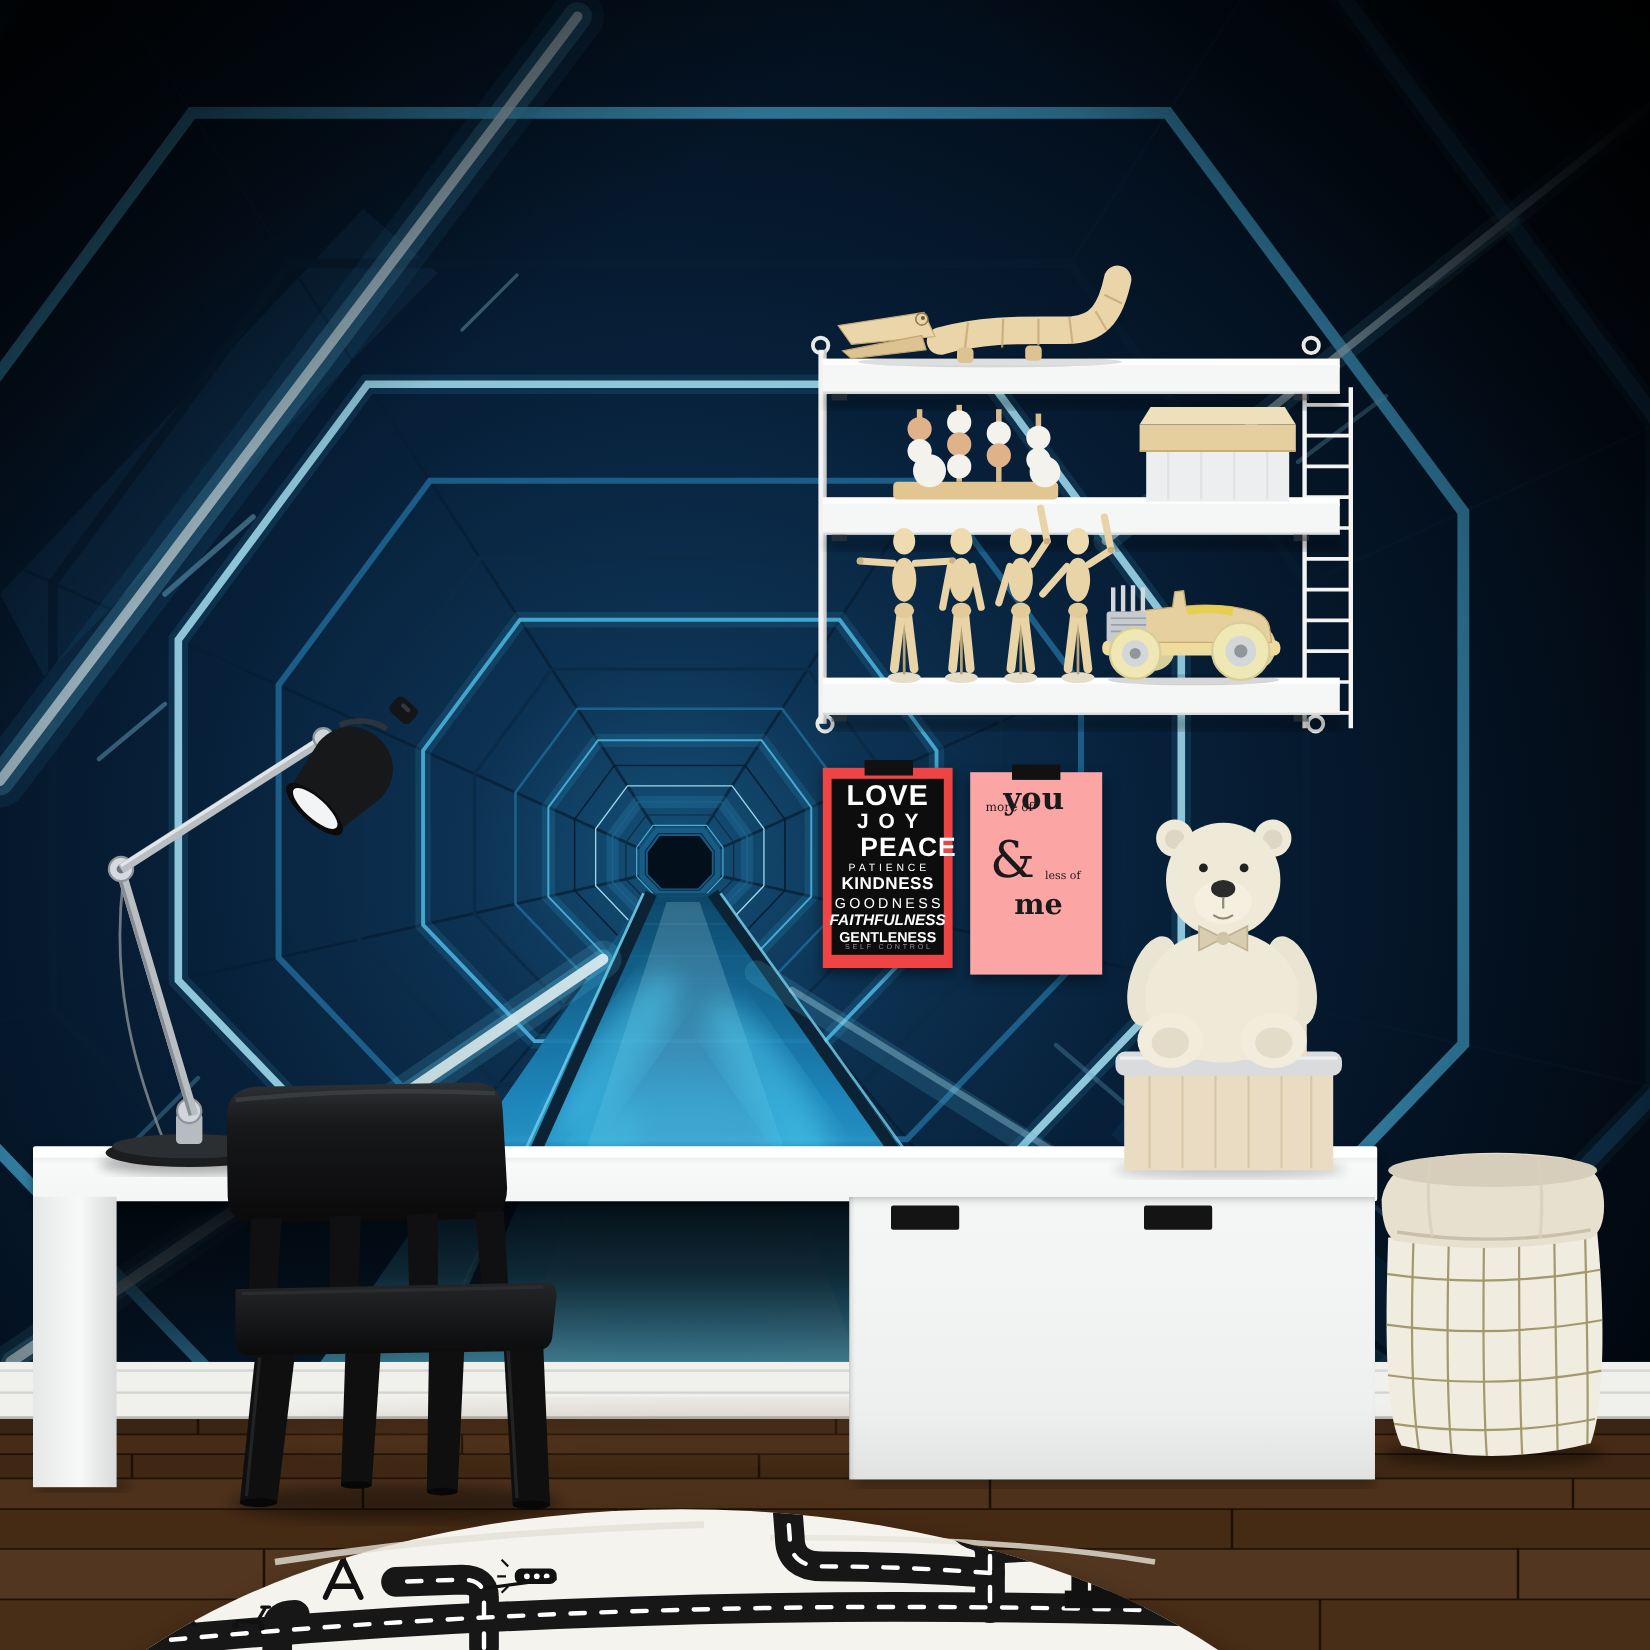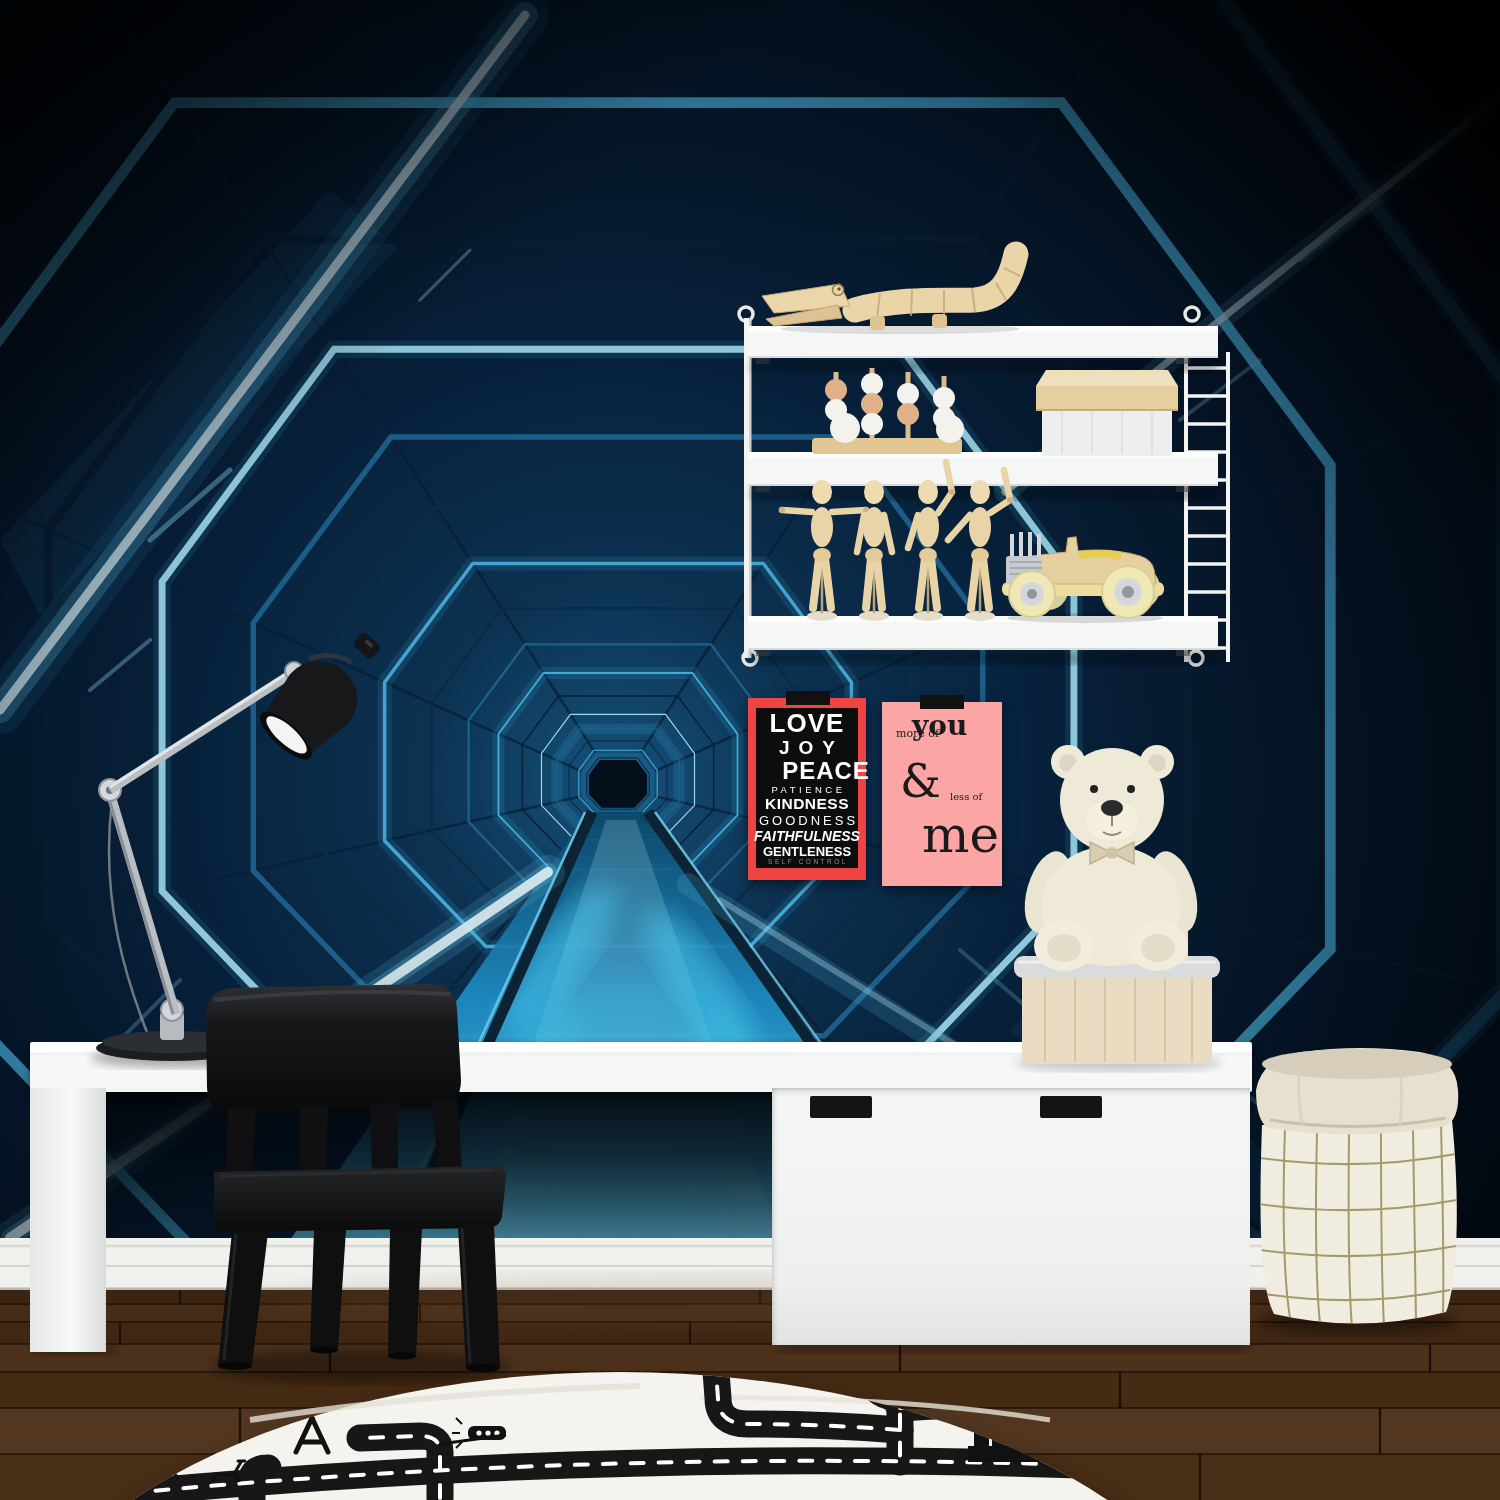--- a/index.html
+++ b/index.html
@@ -50,21 +50,21 @@
   .r4{font-size:15.5px;font-weight:bold;letter-spacing:.5px;}
   .r5{font-size:13px;letter-spacing:3px;margin-left:3px;}
   .r6{font-size:14px;font-weight:bold;font-style:italic;}
   .r7{font-size:13px;font-weight:bold;}
   .r8{font-size:6.5px;letter-spacing:2.5px;color:#8d8d8d;margin-left:2px;}
   #poster-serif span{position:absolute;font-family:"DejaVu Serif",serif;color:#1a1a1a;line-height:1;}
   .s-more{left:14px;top:26px;font-size:11px;}
   .s-you{left:30px;top:10px;font-size:28px;font-weight:bold;}
   .s-amp{left:18px;top:56px;font-size:46px;}
   .s-less{left:68px;top:90px;font-size:10px;}
-  .s-me{left:40px;top:108px;font-size:50px;font-weight:normal;}
+  .s-me{left:40px;top:108px;font-size:26px;font-weight:bold;}
 </style>
 </head>
 <body>
 
 <div class="room">
 
   <svg id="mural" viewBox="0 0 1500 1500">
     <defs>
       <radialGradient id="bgRad" cx="41%" cy="52%" r="80%">
         <stop offset="0%" stop-color="#14527a"></stop>

